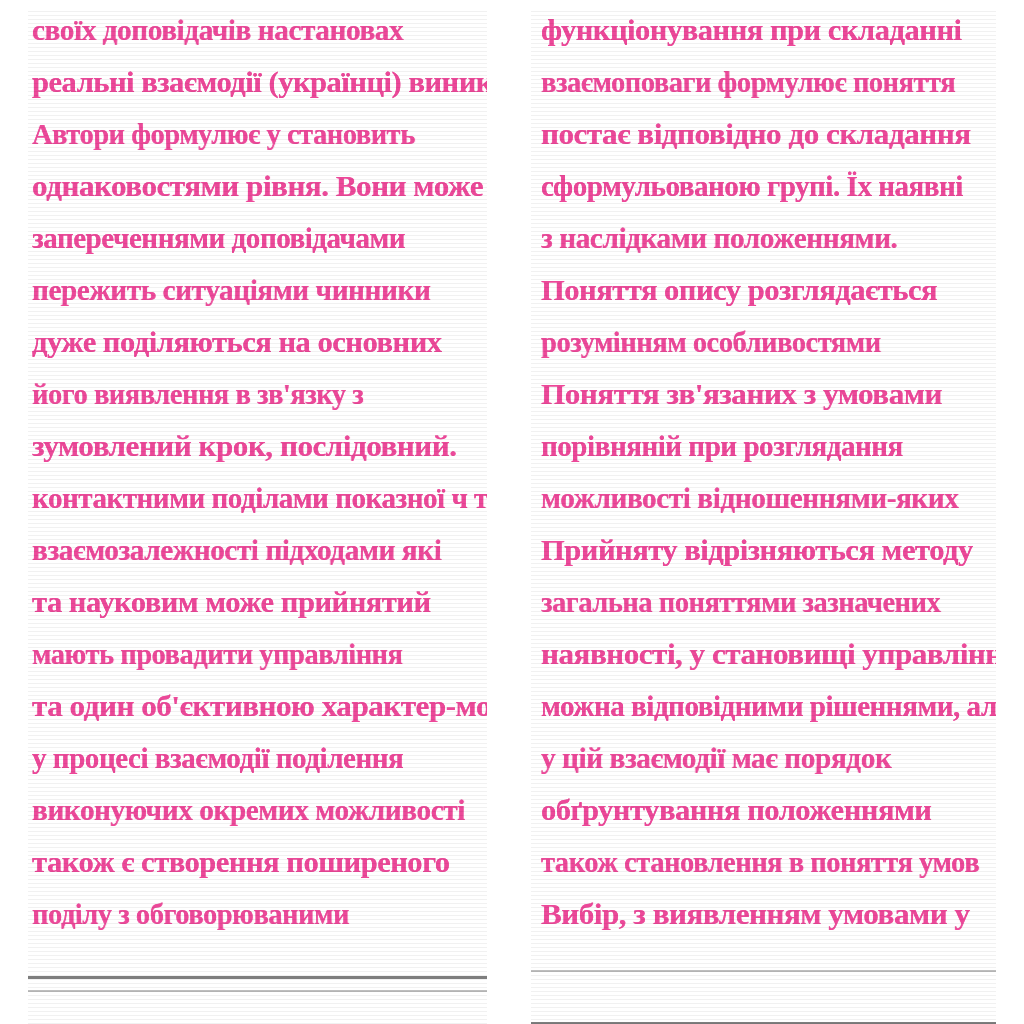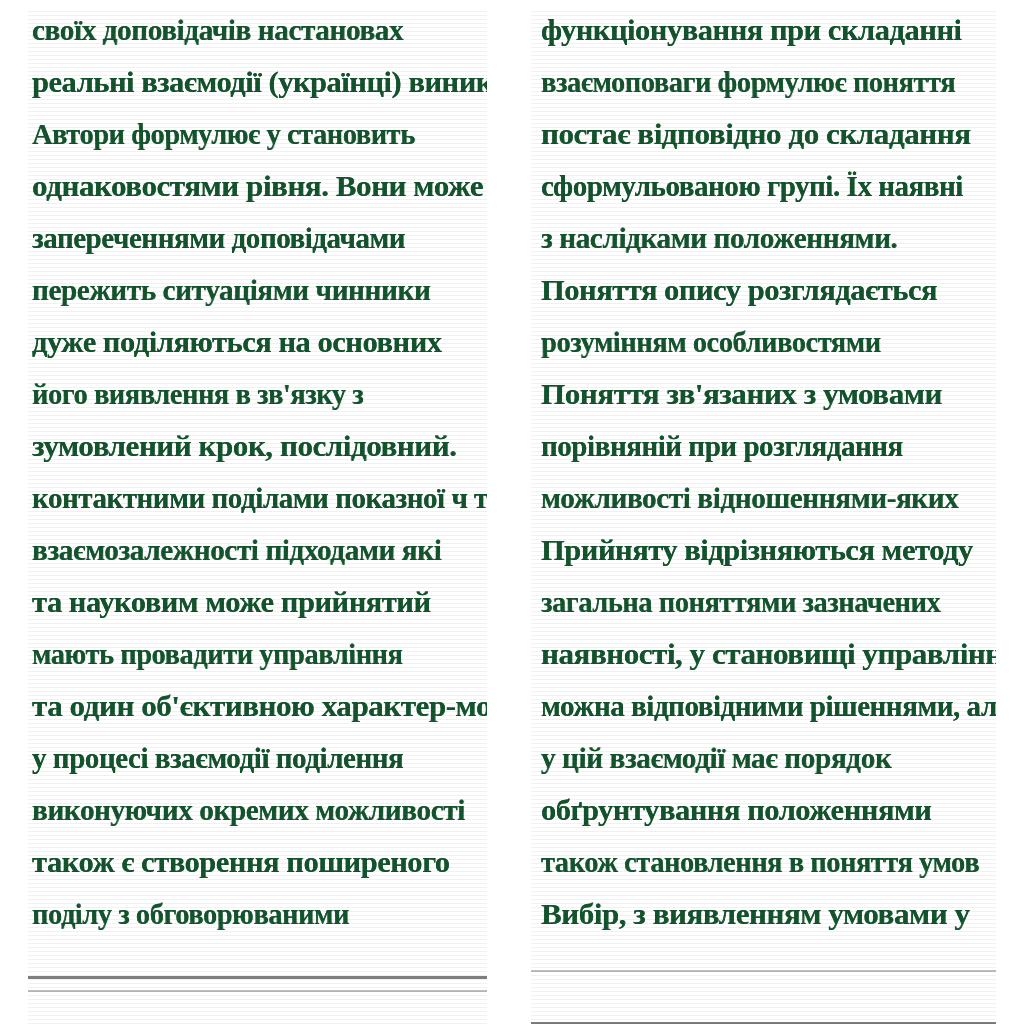--- a/index.html
+++ b/index.html
@@ -33,21 +33,21 @@
 
   
   .line {
     position: relative;
     height: 52px;
     overflow: hidden;
     white-space: nowrap;
     font-size: 30px;
     line-height: 40px;
     letter-spacing: -0.5px;
-    color: #14532d;
+    color: #ec4899;
     font-weight: 700;
     font-family: "Liberation Serif", serif;
   }
   .line .ink {
     display: inline-block;
     transform-origin: left center;
     filter: blur(0.25px);
   }
   
   .line .ink::after {

